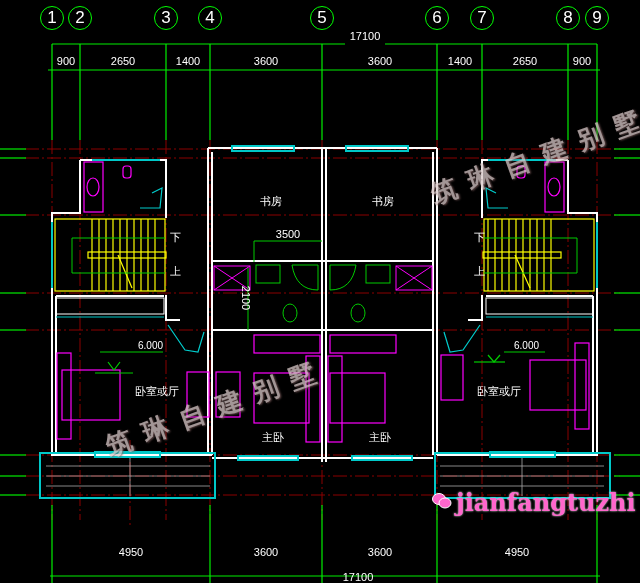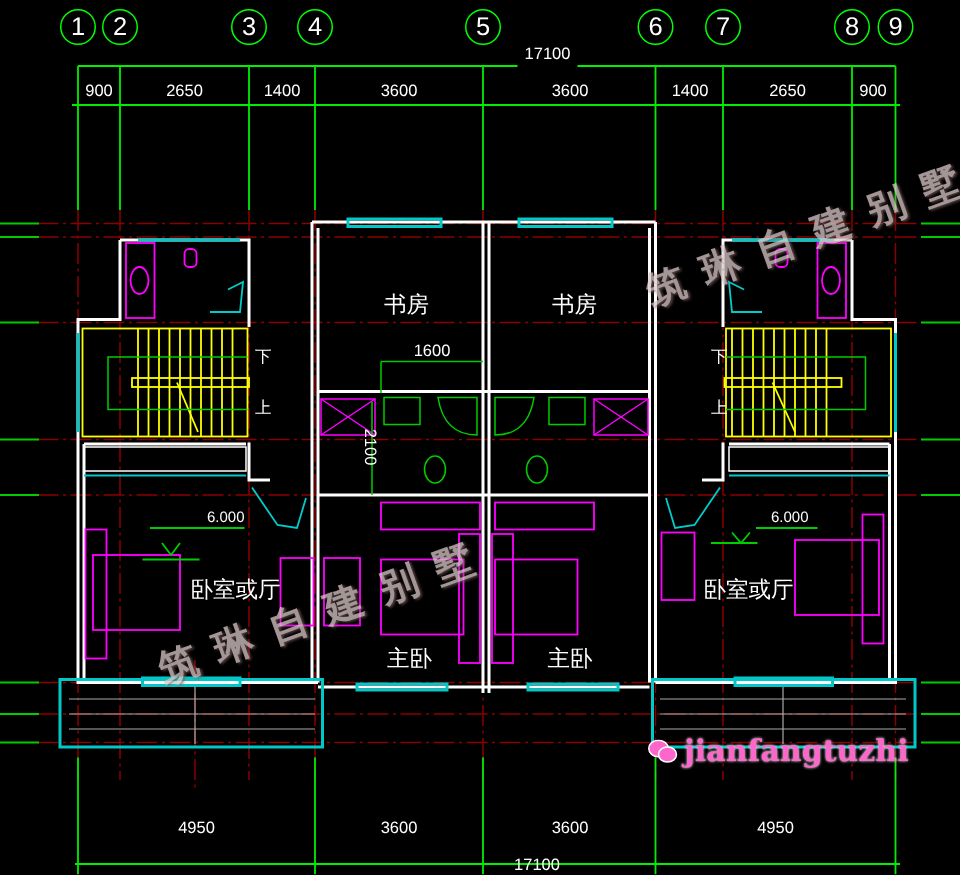--- a/index.html
+++ b/index.html
@@ -5,29 +5,29 @@
     html, body { margin: 0; padding: 0; background: #000; }
     body { width: 640px; height: 583px; overflow: hidden; position: relative;
            font-family: "DejaVu Sans", sans-serif; }
     #cad { position: absolute; left: 0; top: 0; width: 640px; height: 583px; }
     .dim-text { position: absolute; color: #ffffff; font-family: "Liberation Sans", sans-serif;
                 font-size: 11px; transform: translateX(-50%); white-space: nowrap; }
     .axis-bubble { position: absolute; width: 22px; height: 22px; border: 1.4px solid #00ff00;
                    border-radius: 50%; color: #fff; font-family: "Liberation Sans", sans-serif;
                    font-size: 17px; line-height: 22px; text-align: center; transform: translateX(-50%);
                    box-sizing: content-box; }
-    .room-label { position: absolute; color: #fff; font-size: 15px; transform: translateX(-50%);
+    .room-label { position: absolute; color: #fff; font-size: 11px; transform: translateX(-50%);
                   white-space: nowrap; }
     .stair-label { position: absolute; color: #fff; font-size: 11px; }
     .level-text { position: absolute; color: #fff; font-family: "Liberation Sans", sans-serif; font-size: 10px; }
     .watermark { position: absolute; color: #d9c8c8; opacity: 0.75; font-weight: bold;
                  font-size: 26px; transform: rotate(-20deg); white-space: nowrap;
                  text-shadow: 1px 1px 2px #806060; letter-spacing: 2px; }
     .brand { position: absolute; color: #ff66cc; font-family: "DejaVu Serif", serif; font-weight: bold;
-             font-size: 20px; white-space: nowrap; text-shadow: 0 0 2px #fff; }
+             font-size: 24px; white-space: nowrap; text-shadow: 0 0 2px #fff; }
     .brand-icon { position: absolute; width: 20px; height: 16px; }
   </style>
 </head>
 <body>
 
 <svg id="cad" viewBox="0 0 640 583" xmlns="http://www.w3.org/2000/svg">
 
   <g stroke="#8b0000" stroke-width="1" stroke-dasharray="14 3 2 3">
     <line x1="52" y1="140" x2="52" y2="520"></line>
     <line x1="80" y1="140" x2="80" y2="520"></line>
@@ -275,21 +275,21 @@
 <div class="dim-text" style="left:460px; top:55px;">1400</div>
 <div class="dim-text" style="left:525px; top:55px;">2650</div>
 <div class="dim-text" style="left:582px; top:55px;">900</div>
 
 <div class="dim-text" style="left:131px; top:546px;">4950</div>
 <div class="dim-text" style="left:266px; top:546px;">3600</div>
 <div class="dim-text" style="left:380px; top:546px;">3600</div>
 <div class="dim-text" style="left:517px; top:546px;">4950</div>
 <div class="dim-text" style="left:358px; top:571px;">17100</div>
 
-<div class="dim-text" style="left:288px; top:228px;">1600</div>
+<div class="dim-text" style="left:288px; top:228px;">3500</div>
 <div class="dim-text" style="left:234px; top:292px; transform: rotate(90deg);">2100</div>
 
 <div class="room-label" style="left:271px; top:194px;">书房</div>
 <div class="room-label" style="left:383px; top:194px;">书房</div>
 <div class="room-label" style="left:273px; top:430px;">主卧</div>
 <div class="room-label" style="left:380px; top:430px;">主卧</div>
 <div class="room-label" style="left:157px; top:384px;">卧室或厅</div>
 <div class="room-label" style="left:499px; top:384px;">卧室或厅</div>
 
 <div class="stair-label" style="left:170px; top:230px;">下</div>

